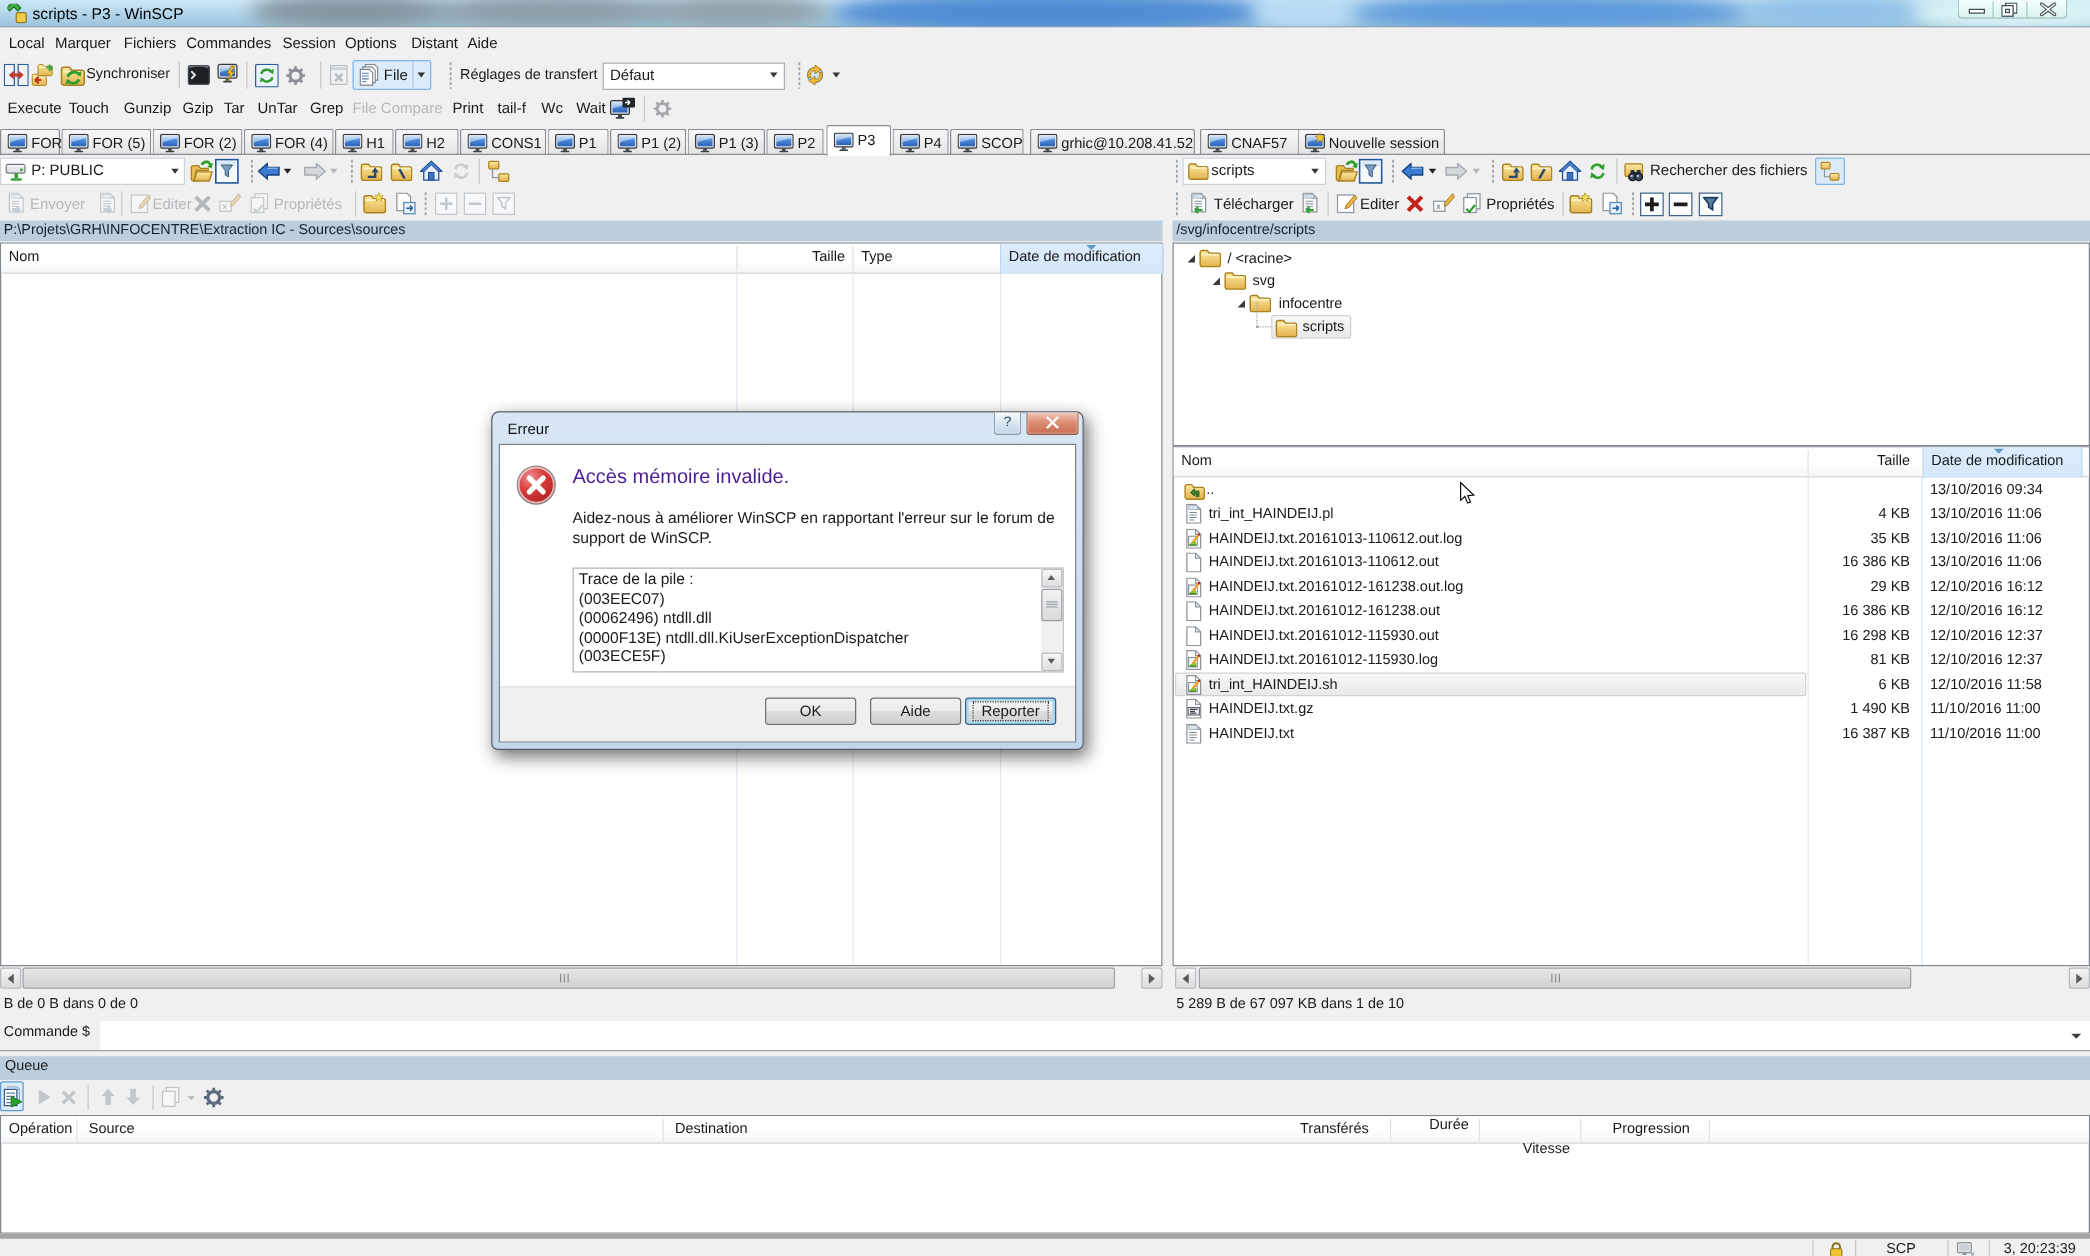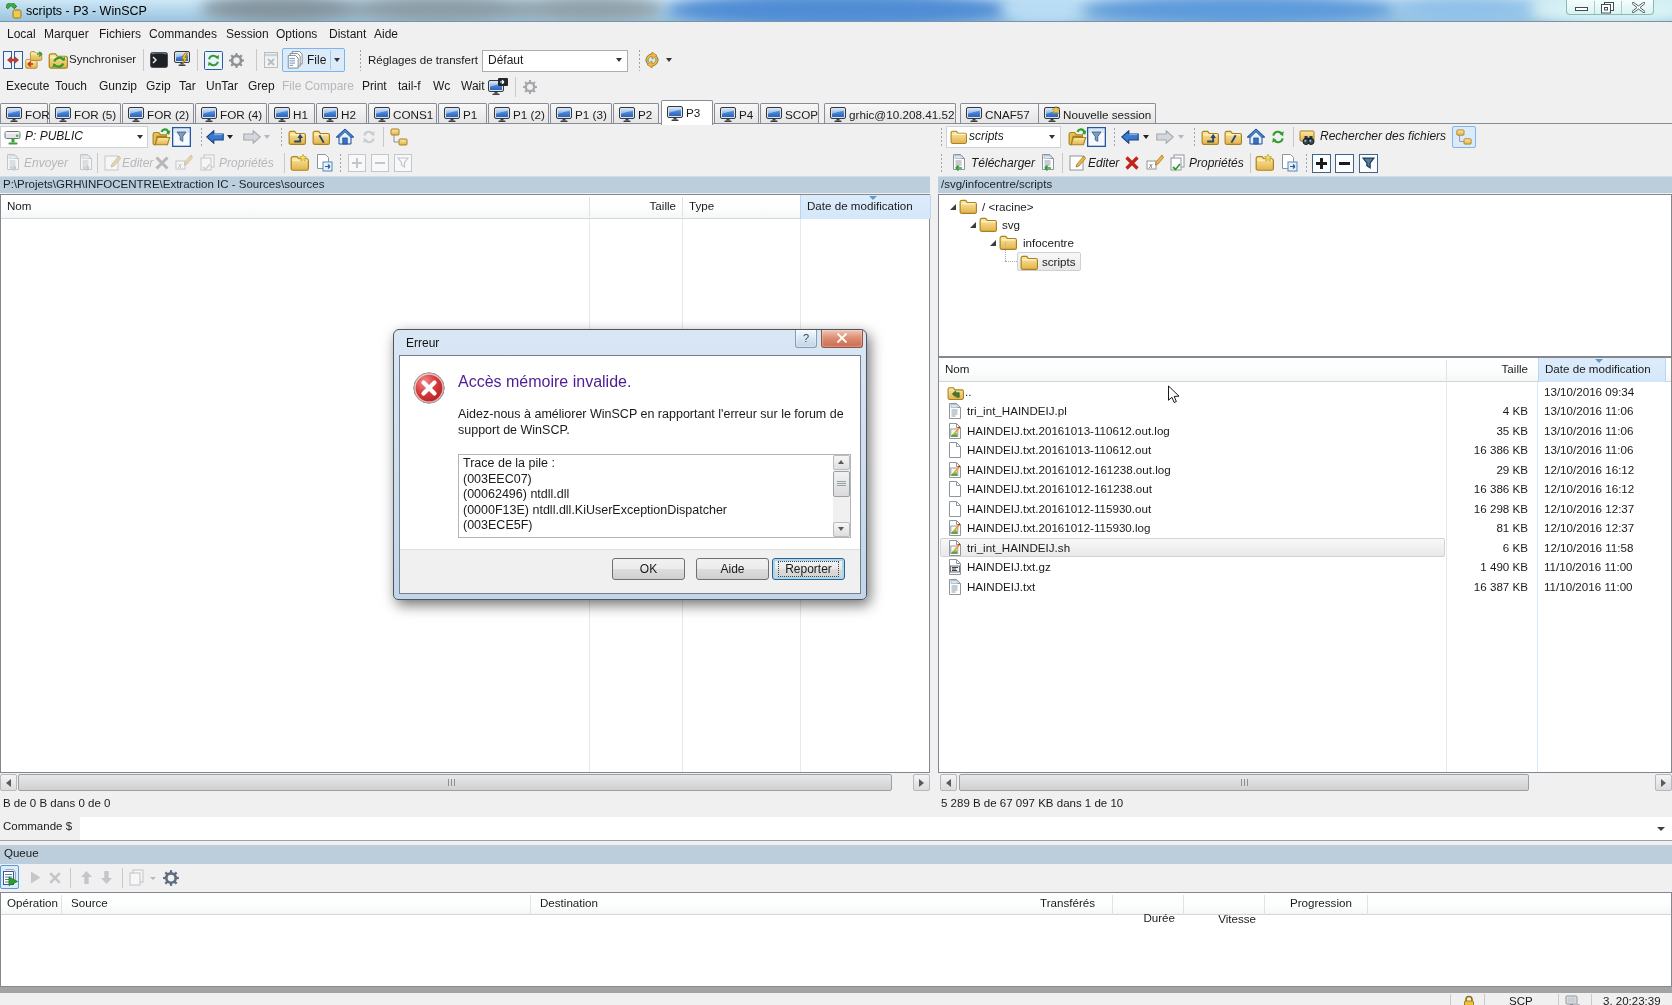--- a/index.html
+++ b/index.html
@@ -28,21 +28,21 @@
 #tabbar { left:0; top:100px; width:1672px; height:24px; background:#f0f0f0; }
 .tab { position:absolute; top:3px; height:21px; background:linear-gradient(#f8f8f8,#ececec 55%,#e4e4e4); border:1px solid #898c95; border-bottom:none; border-radius:2px 2px 0 0; }
 .tab.active { top:0; height:25px; background:#fff; z-index:3; }
 .tab .lbl { position:absolute; top:4px; left:24px; white-space:nowrap; font-size:11.7px; }
 .tab.active .lbl { top:5px; }
 .tab .ticon { position:absolute; left:5px; top:3px; }
 .tab.active .ticon { top:5px; }
 #tabline { position:absolute; left:0; top:123px; width:1672px; height:1px; background:#898c95; }
 
 
-.ptoolbar { background:#f0f0f0;font-style:italic; }
+.ptoolbar { background:#f0f0f0; }
 .pathbar { position:absolute; height:17px; background:#bccddb; color:#16222c; padding:1px 3px; border-top:1px solid #d3dde6; font-size:11.5px; }
 .lv { position:absolute; background:#fff; border:1px solid #828790; }
 .hdr { position:absolute; left:0; top:0; right:0; height:24px; background:linear-gradient(#ffffff,#fcfdfd 60%,#f5f6f7); border-bottom:1px solid #d5d5d5; }
 .hdr .cell { position:absolute; top:0; height:24px; padding:4px 6px 0 6px; font-size:11.6px; }
 .hdr .sep { position:absolute; top:2px; width:1px; height:20px; background:#e2e2e2; }
 .sorted { background:linear-gradient(#ddecfb,#d4e7fa); border-left:1px solid #b9d7f3; border-right:1px solid #b9d7f3; }
 .sortarrow { position:absolute; width:0; height:0; border-left:4px solid transparent; border-right:4px solid transparent; border-top:4px solid #5c9ccc; }
 .gridline { position:absolute; top:24px; bottom:0; width:1px; background:#e2e9f3; }
 
 
@@ -885,33 +885,33 @@
         </g>
       </g>
     </svg>
 </div>
 <div class="lv" id="queuelist" style="left:0;top:892px;width:1672px;height:95px;">
   <div class="hdr" style="height:22px">
     <div class="cell" style="left:0;padding-top:3px">Opération</div>
     <div class="cell" style="left:64px;padding-top:3px">Source</div>
     <div class="cell" style="left:533px;padding-top:3px">Destination</div>
     <div class="cell" style="left:1000px;width:100px;text-align:right;padding-top:3px">Transférés</div>
-    <div class="cell" style="left:1108px;width:72px;text-align:right;padding-top:18px">Durée</div>
+    <div class="cell" style="left:1108px;width:72px;text-align:right;padding-top:0">Durée</div>
     <div class="cell" style="left:1186px;width:75px;text-align:right;padding-top:19px">Vitesse</div>
     <div class="cell" style="left:1283px;padding-top:3px">Progression</div>
     <div class="sep" style="left:60px"></div>
     <div class="sep" style="left:529px"></div>
     <div class="sep" style="left:1111px"></div>
     <div class="sep" style="left:1182px"></div>
     <div class="sep" style="left:1263px"></div>
     <div class="sep" style="left:1366px"></div>
   </div>
 </div>
 
-<div class="abs statusbar" id="bottombar" style="left:0;top:987px;width:1672px;height:14px;background:#f0f0f0;border-top:6px solid #a3a3a3">
+<div class="abs statusbar" id="bottombar" style="left:0;top:987px;width:1672px;height:14px;background:#f0f0f0;border-top:4px solid #a3a3a3">
   <div style="left:1450px;top:1px;width:1px;height:16px;background:#c9c9c9"></div>
   <svg style="left:1462px;top:2px;position:absolute" width="14" height="14" viewBox="0 0 14 14">
       <path d="M4 6 L4 4.5 A3 3 0 0 1 10 4.5 L10 6" fill="none" stroke="#8a6d1a" stroke-width="1.6"></path>
       <rect x="2.5" y="6" width="9" height="6.5" rx="1" fill="#f2c12e" stroke="#8a6d1a" stroke-width="0.8"></rect>
     </svg>
   <div style="left:1484px;top:1px;width:1px;height:16px;background:#c9c9c9"></div>
   <div style="left:1509px;top:2px;font-size:11.5px">SCP</div>
   <div style="left:1558px;top:1px;width:1px;height:16px;background:#c9c9c9"></div>
   <svg style="left:1565px;top:2px;position:absolute" width="16" height="14" viewBox="0 0 16 14" opacity="0.75">
       <rect x="1" y="1" width="11" height="8" rx="1" fill="#dfe2e6" stroke="#6f767e"></rect>

